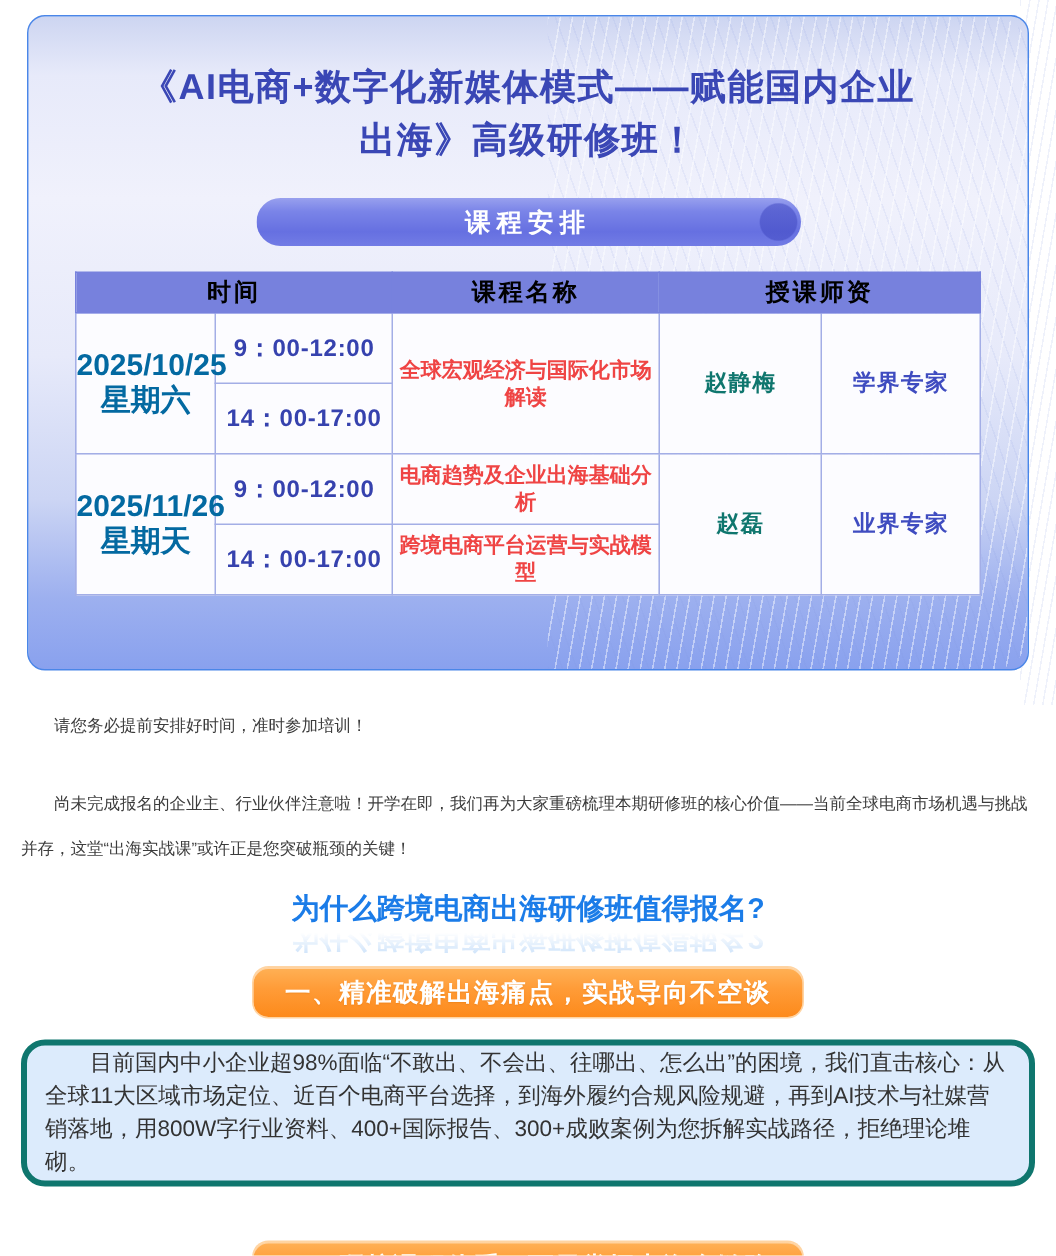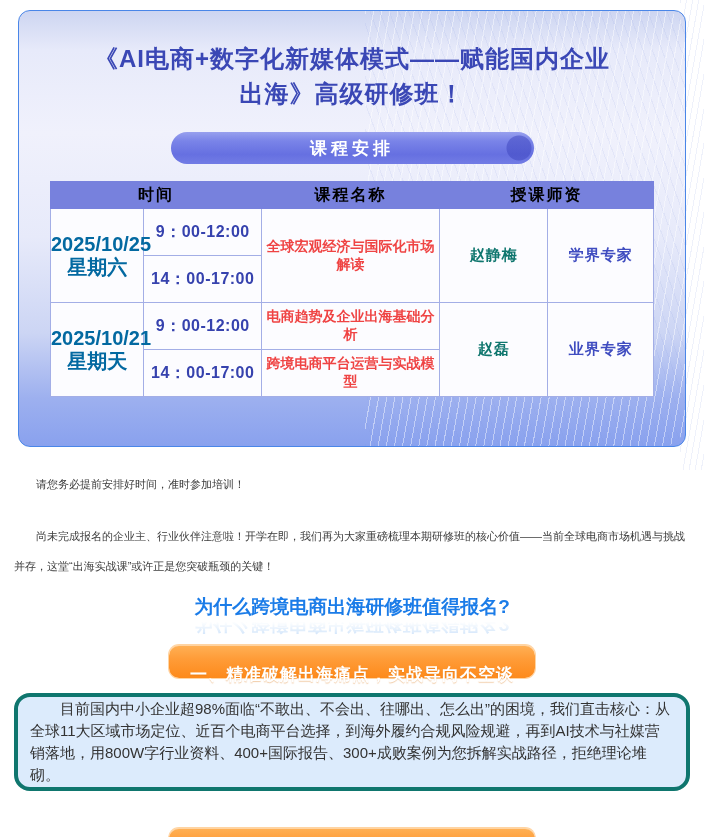--- a/index.html
+++ b/index.html
@@ -73,26 +73,26 @@
   .why-text { color:#1b7ce8; font-size:19px; font-weight:bold; display:block; }
   .why-ref {
     display:block; transform:scaleY(-1); height:17px; overflow:hidden;
     color:#1b7ce8; font-size:19px; font-weight:bold; opacity:0.28;
     -webkit-mask-image:linear-gradient(to bottom, rgba(0,0,0,0.8), transparent 90%);
     mask-image:linear-gradient(to bottom, rgba(0,0,0,0.8), transparent 90%);
   }
 
   .btn-orange {
     display:block; margin:8px auto 0; width:fit-content; height:33px;
-    padding:14px 21px; border:none; border-radius:10px;
+    padding:0 21px; border:none; border-radius:10px;
     background:linear-gradient(180deg,#ffb156 0%,#ff9c38 42%,#fd8a1b 100%);
     box-shadow:inset 0 1px 0 rgba(255,255,255,0.45), 0 0 0 1px rgba(255,176,86,0.55);
     color:#ffffff; font-size:17px; font-weight:bold; letter-spacing:1px;
     line-height:33px; cursor:pointer;
-    font-family:Liberation Mono, monospace;
+    font-family:Liberation Serif, serif;
     text-shadow:0 1px 1px rgba(215,110,0,0.35);
   }
   .btn-point2 { margin-top:37px; }
 
   .info-box {
     margin:15px 14px 0; background:#dcebfc; border:4px solid #0f766e;
     border-radius:16px; padding:1px 15px 1px 12px;
     color:#333333; font-size:15px; line-height:22px; text-indent:2em;
   }
 </style>
@@ -135,21 +135,21 @@
           <td class="c-time">9：00-12:00</td>
           <td class="c-course" rowspan="2">全球宏观经济与国际化市场解读</td>
           <td class="c-teacher" rowspan="2">赵静梅</td>
           <td class="c-type" rowspan="2">学界专家</td>
         </tr>
         <tr>
           <td class="c-time">14：00-17:00</td>
         </tr>
         <tr>
           <td class="c-date" rowspan="2">
-            <span>2025/10/21</span><br>
+            <span>2025/11/26</span><br>
             <span>星期天</span>
           </td>
           <td class="c-time">9：00-12:00</td>
           <td class="c-course">电商趋势及企业出海基础分析</td>
           <td class="c-teacher" rowspan="2">赵磊</td>
           <td class="c-type" rowspan="2">业界专家</td>
         </tr>
         <tr>
           <td class="c-time">14：00-17:00</td>
           <td class="c-course">跨境电商平台运营与实战模型</td>

